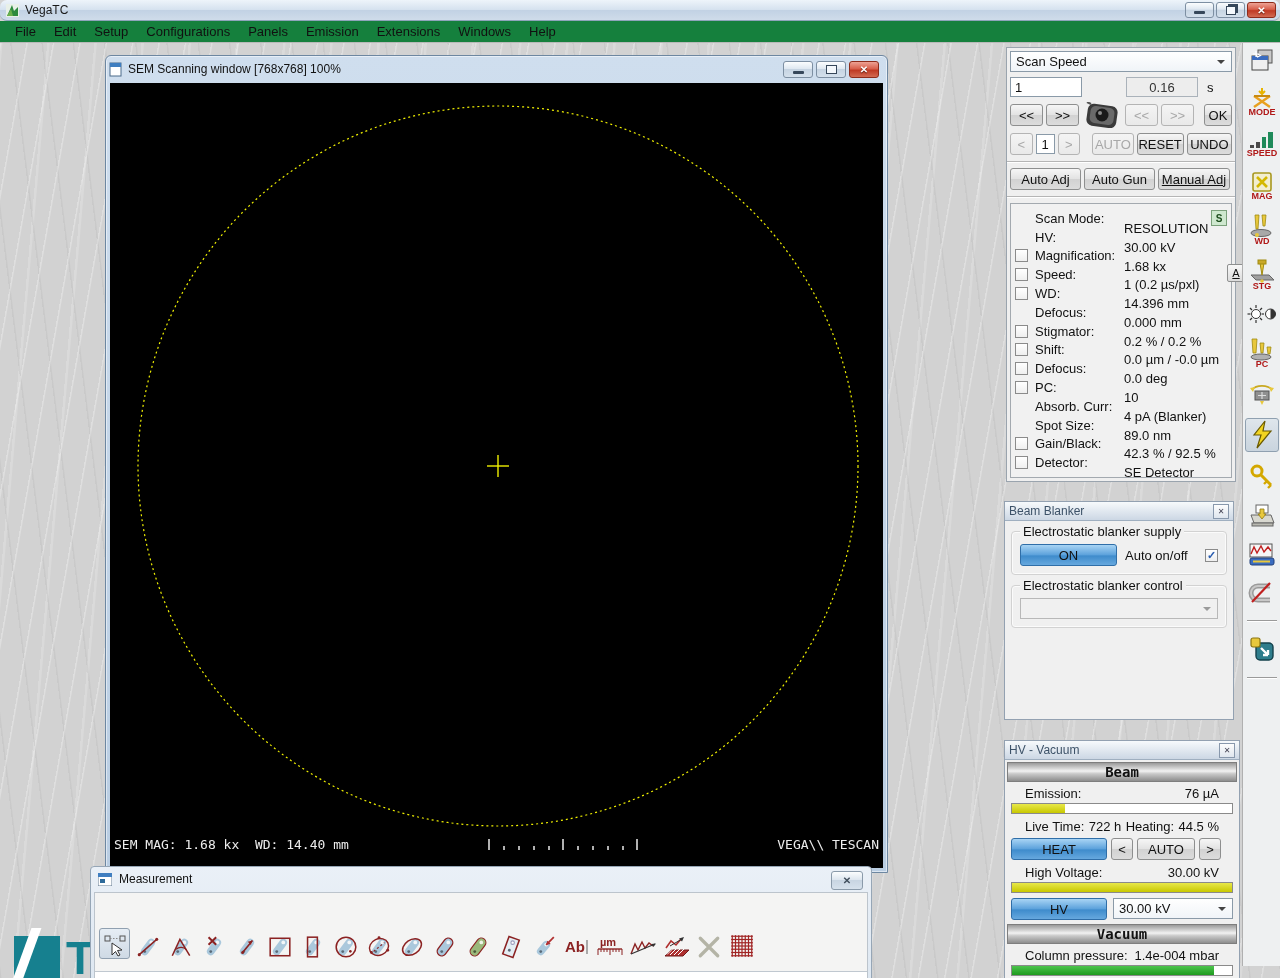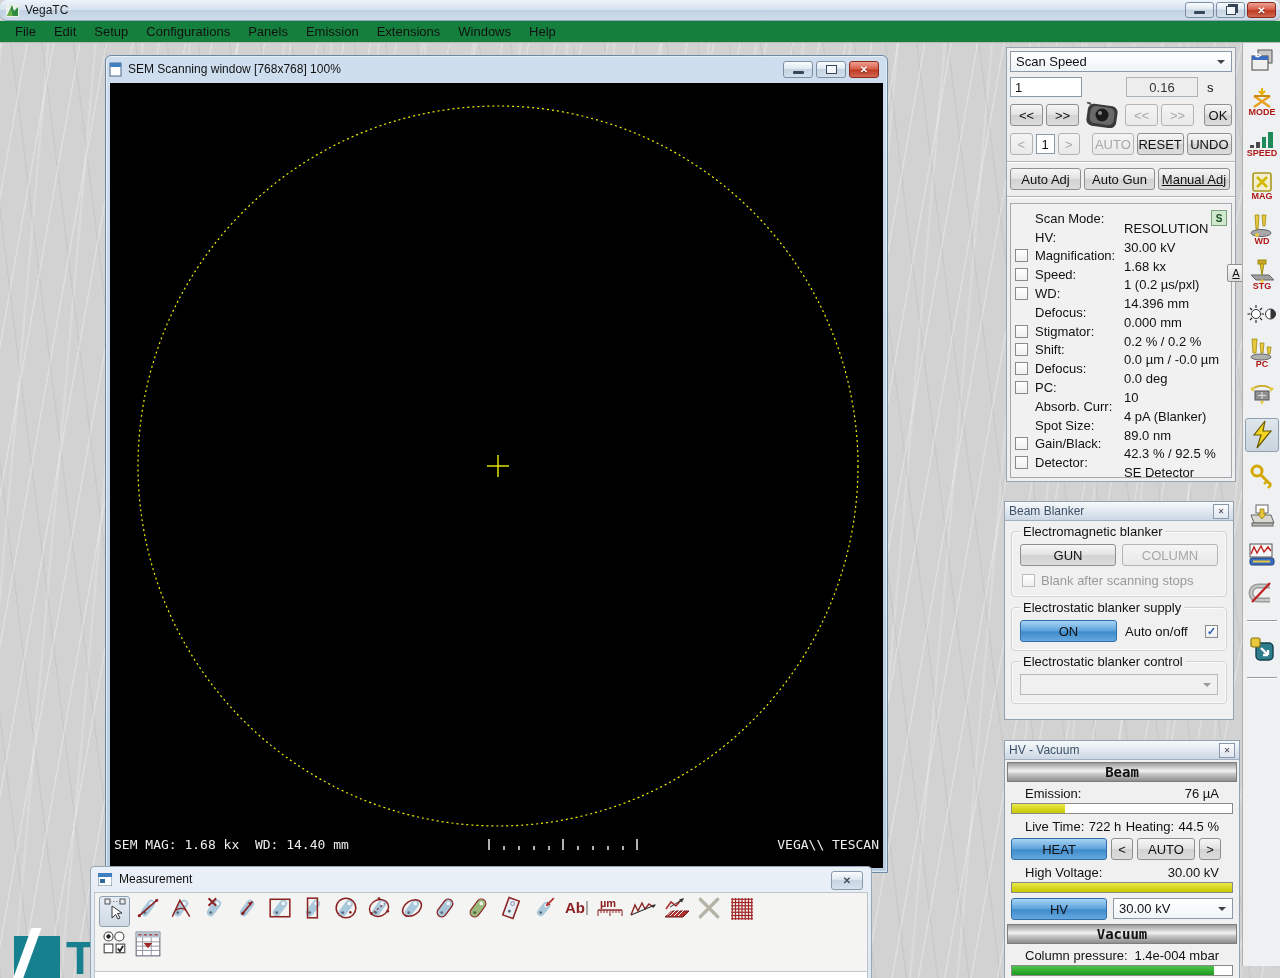--- a/index.html
+++ b/index.html
@@ -103,21 +103,21 @@
   
   .measure-window{position:absolute;left:90px;top:823px;width:782px;height:160px;
     background:linear-gradient(#eaf0f7,#d9e4ef);border:1px solid #96a6b6;border-radius:4px 4px 0 0;box-sizing:border-box;}
   .mw-title{height:24px;display:flex;align-items:center;padding:0 7px;}
   .mw-title-text{margin-left:7px;font-size:12px;}
   .mw-close{position:absolute;right:8px;top:4px;width:30px;height:17px;border:1px solid #8a9aaa;border-radius:3px;
     background:linear-gradient(#fbfdfe,#dde6ef 45%,#c8d5e2 50%,#d6e1ec);
     display:flex;align-items:center;justify-content:center;color:#404e5c;font-size:10px;font-weight:bold;}
   .mw-body{position:absolute;left:3px;right:3px;top:25px;bottom:0;background:#f4f4f3;border:1px solid #bcc4cc;}
   .tb-row{display:flex;align-items:center;gap:2px;padding:3px 4px 0 4px;}
-  .mtool{width:31px;height:31px;display:flex;align-items:flex-start;justify-content:center;flex:none;}
+  .mtool{width:31px;height:31px;display:flex;align-items:flex-end;justify-content:center;flex:none;margin-top:32px;}
   .mtool.pressed{border:1px solid #90a0b0;border-radius:3px;background:linear-gradient(#e6edf4,#cfdae5);box-sizing:border-box;}
   .mw-status{position:absolute;left:0;right:0;top:78px;bottom:0;background:#fff;border-top:1px solid #c0c8d0;}
   svg{display:block;}
 </style>
 </head>
 <body>
 
 <div class="titlebar">
   <span>
     <svg width="15" height="15" viewBox="0 0 15 15">
@@ -339,31 +339,20 @@
   </div>
 
   <div class="fpanel" style="left:1004px;top:458px;width:230px;height:219px;">
     <div class="fp-title">
       <span>Beam Blanker</span>
       <div class="fp-close">
           <span>✕</span>
         </div>
     </div>
     <div class="group">
-      <span class="gleg">Electromagnetic blanker</span>
-      <div style="display:flex;gap:6px;">
-        <div class="btn" style="width:99px;">GUN</div>
-        <div class="btn dis" style="width:99px;">COLUMN</div>
-      </div>
-      <div style="display:flex;align-items:center;gap:6px;margin-top:7px;">
-        <span class="cb" style="border-color:#bcbcbc;"></span>
-        <span class="dim">Blank after scanning stops</span>
-      </div>
-    </div>
-    <div class="group">
       <span class="gleg">Electrostatic blanker supply</span>
       <div style="display:flex;align-items:center;gap:8px;">
         <div class="btn blue" style="width:97px;">ON</div>
         <span>Auto on/off</span>
         <span class="cb checked" style="margin-left:auto;">✓</span>
       </div>
     </div>
     <div class="group">
       <span class="gleg">Electrostatic blanker control</span>
       <div class="combo disabled">

